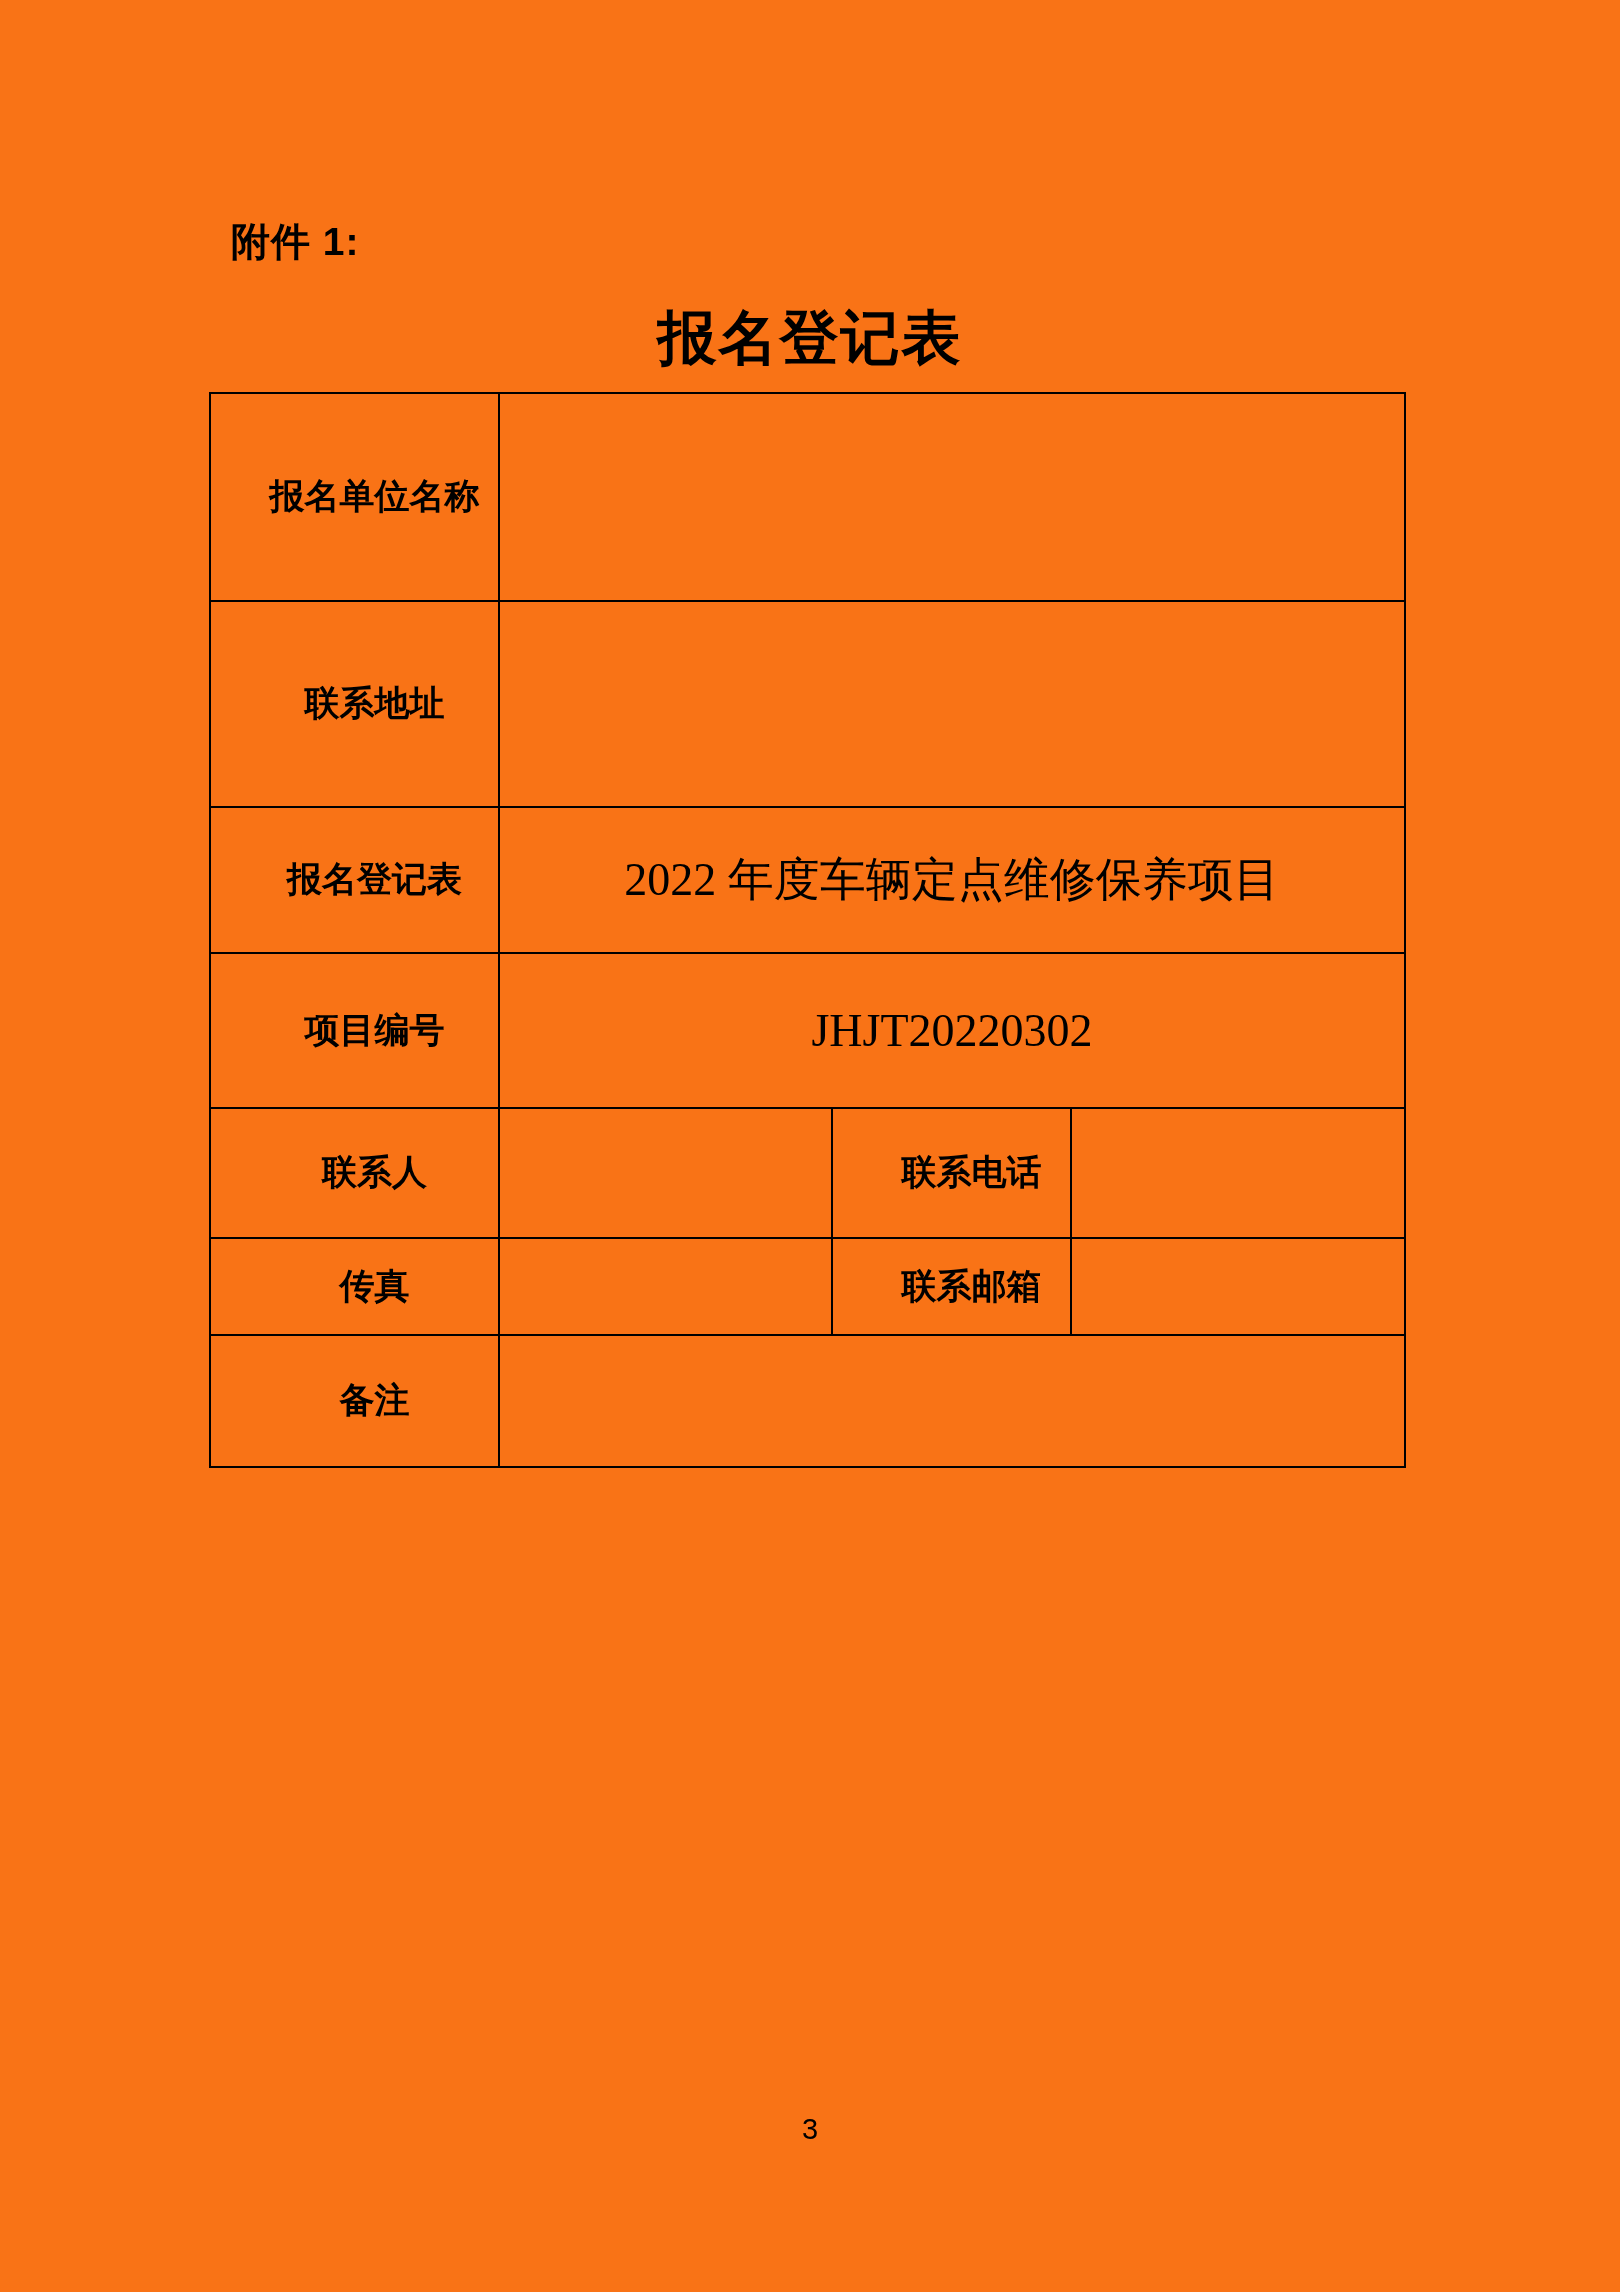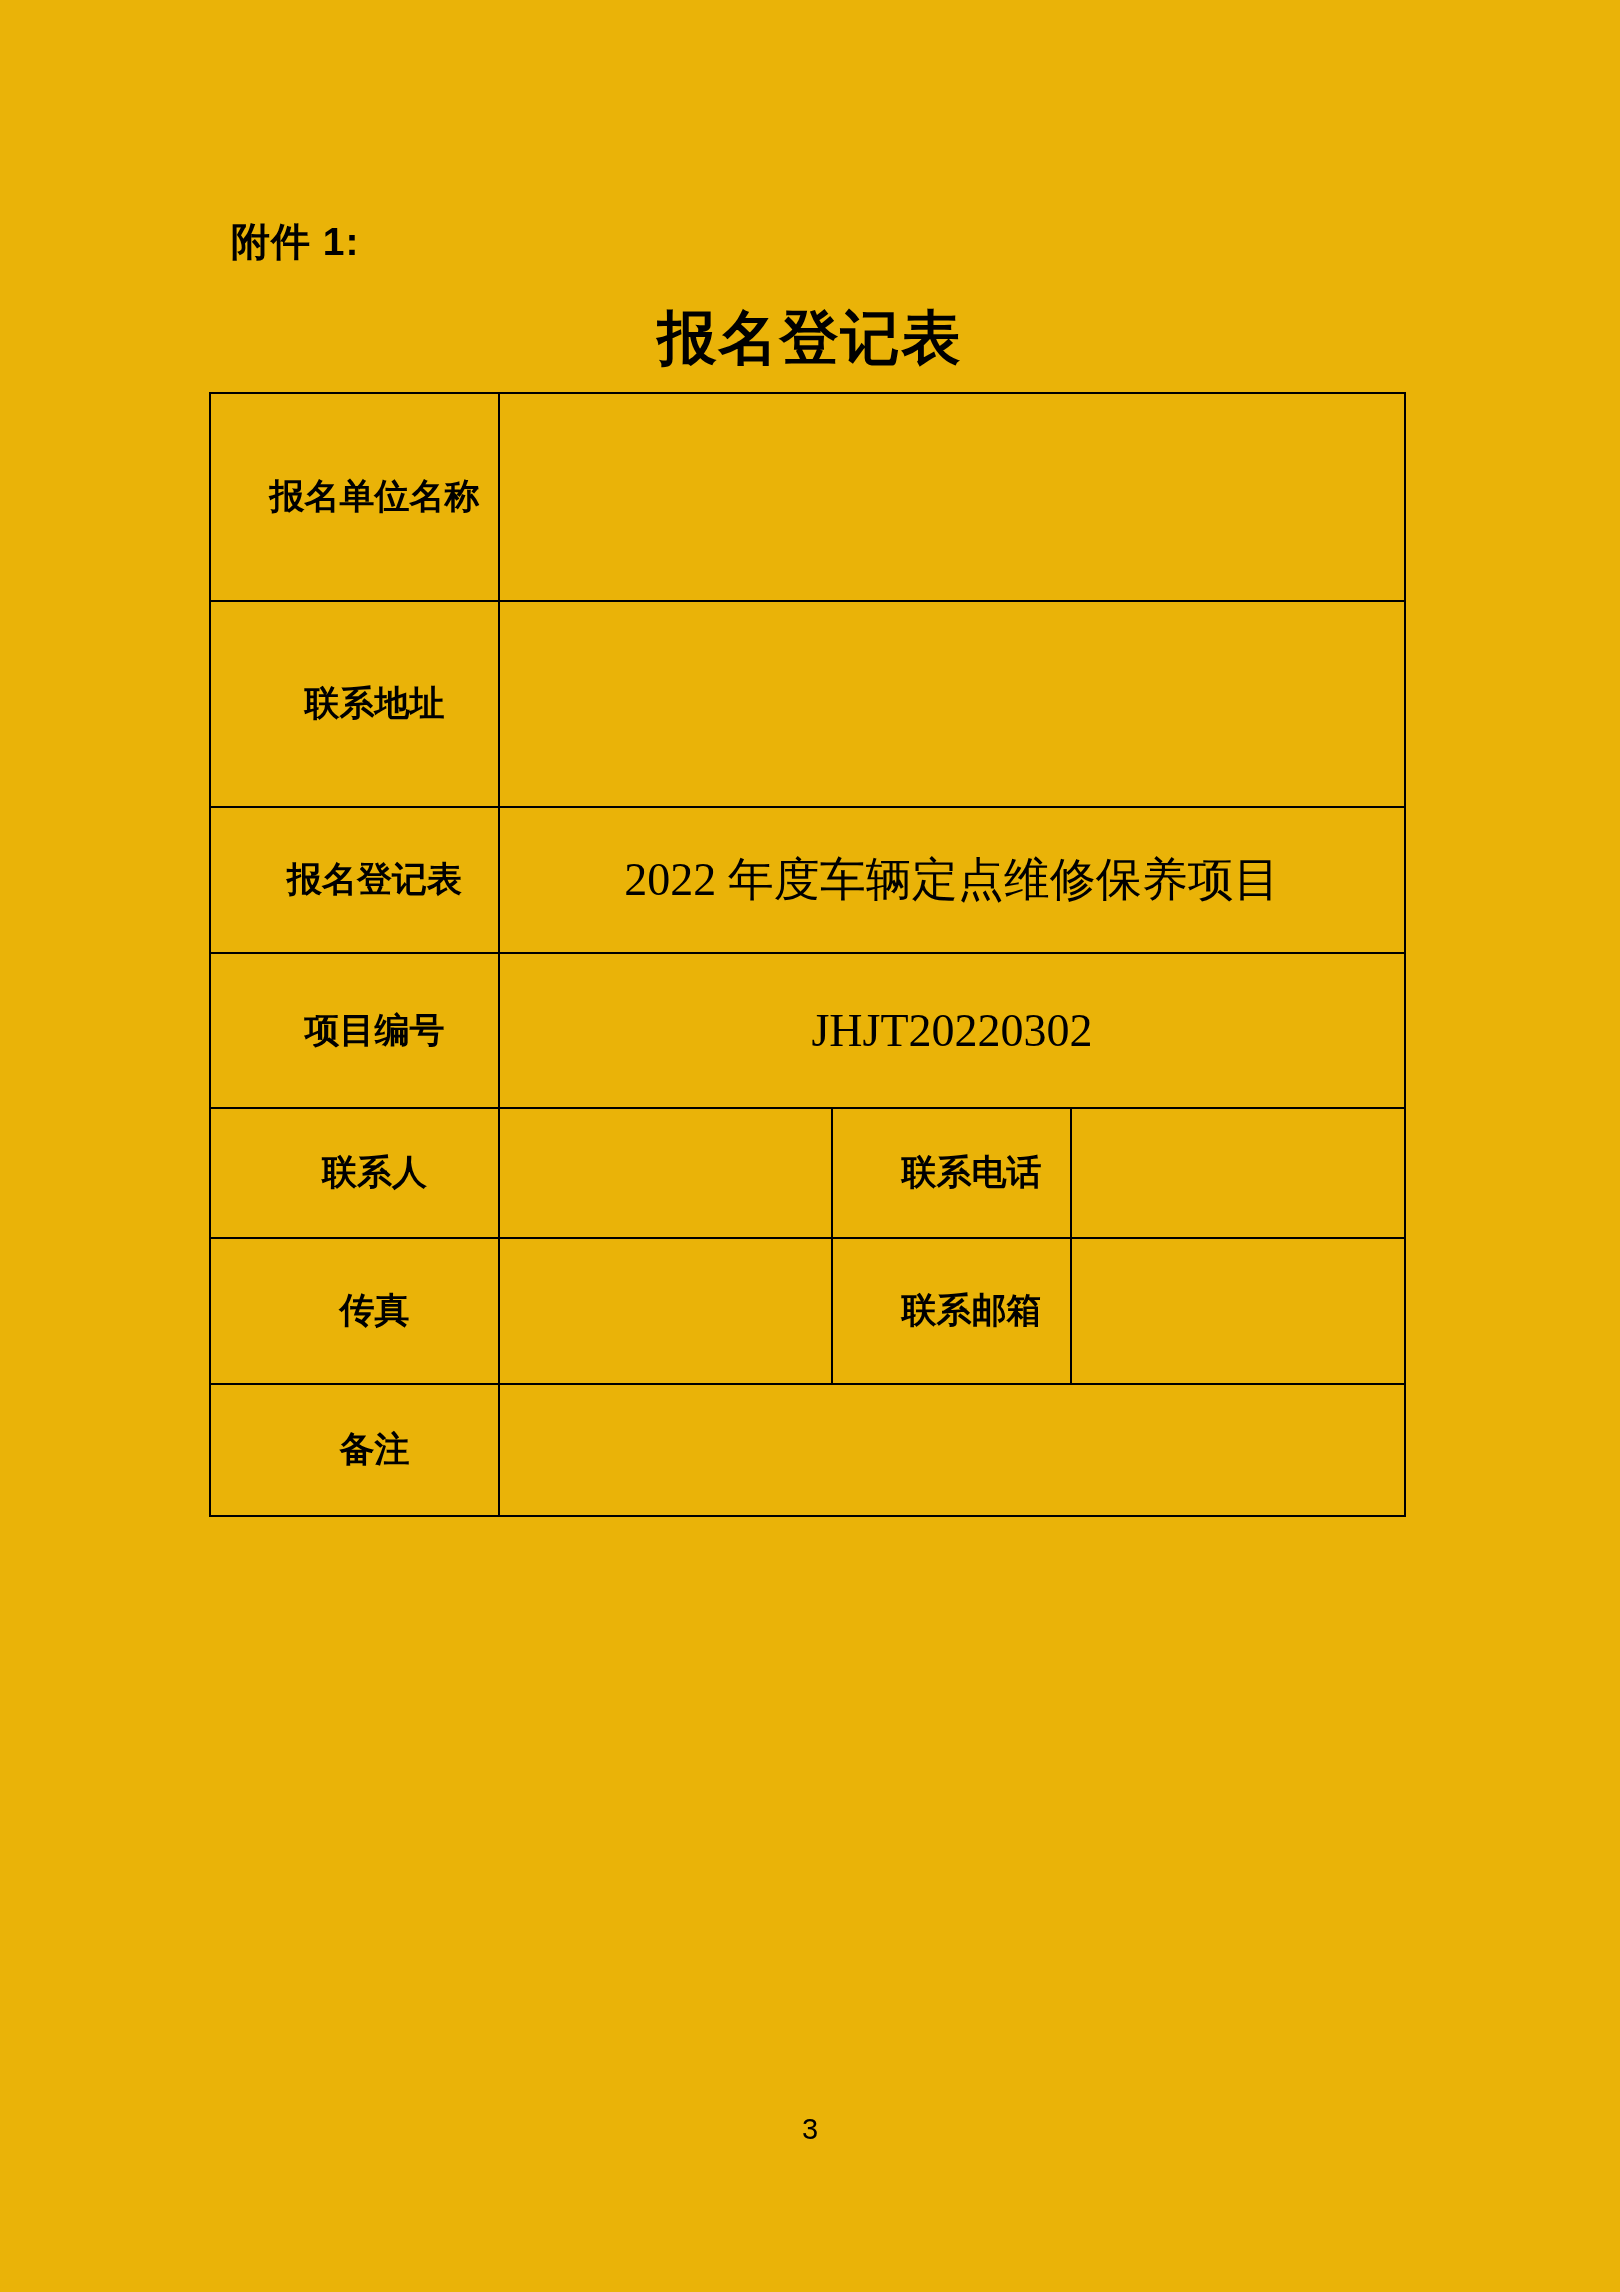--- a/index.html
+++ b/index.html
@@ -4,21 +4,21 @@
 <style>
   html, body {
     margin: 0;
     padding: 0;
     background: #ffffff;
   }
   .page {
     position: relative;
     width: 1620px;
     height: 2293px;
-    background: #eab308;
+    background: #f97316;
     color: #000000;
     font-family: "Liberation Serif", "DejaVu Serif", serif;
     overflow: hidden;
   }
   .attachment-label {
     position: absolute;
     left: 231px;
     top: 218px;
     font-family: "Liberation Sans", "DejaVu Sans", sans-serif;
     font-weight: bold;
@@ -60,21 +60,21 @@
   }
   table.form-table td.val {
     font-size: 46px;
     font-weight: normal;
   }
   tr.r-tall   { height: 208px; }
   tr.r-tall2  { height: 206px; }
   tr.r-name   { height: 146px; }
   tr.r-code   { height: 155px; }
   tr.r-person { height: 130px; }
-  tr.r-fax    { height: 146px; }
+  tr.r-fax    { height: 97px; }
   tr.r-note   { height: 132px; margin-left: 31px; }
   .signature-block {
     position: absolute;
     left: 728px;
     top: 1635px;
     font-size: 38px;
     font-weight: bold;
     line-height: 49px;
   }
   .signature-line { margin: 0 0 59px 0; }

